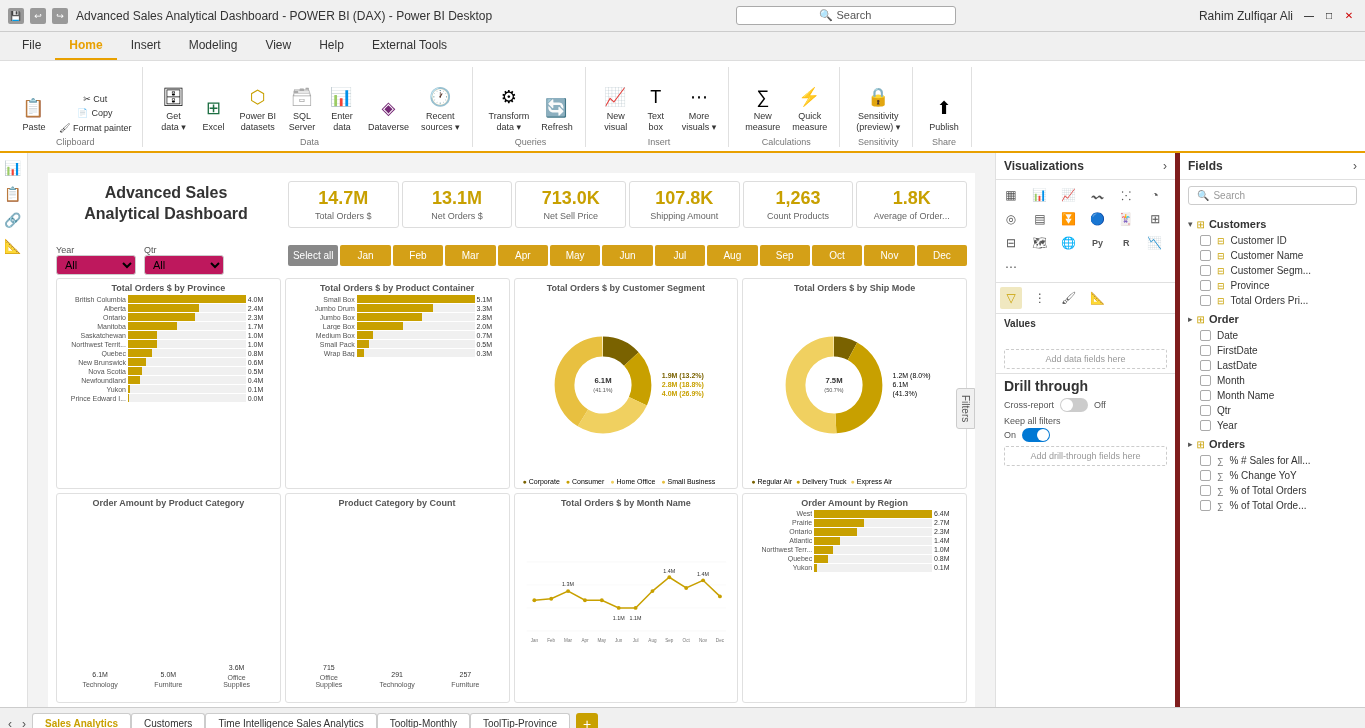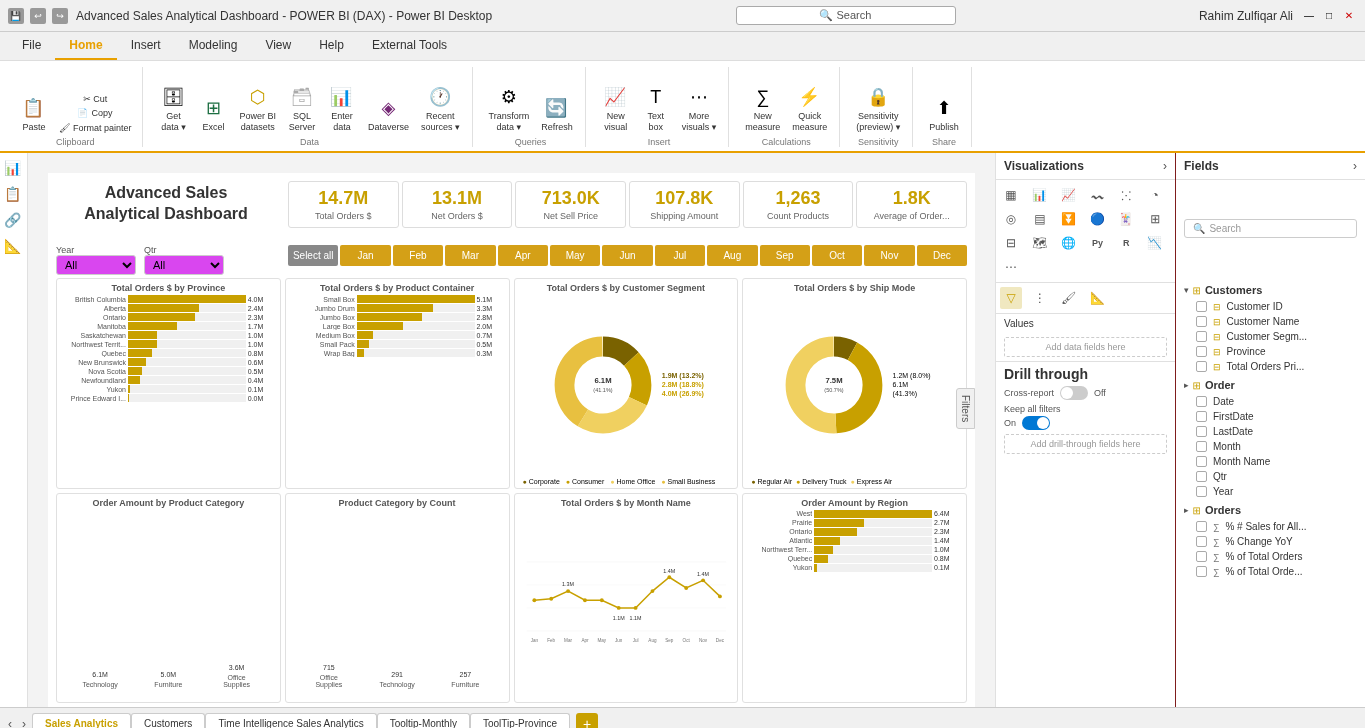--- a/index.html
+++ b/index.html
@@ -37,21 +37,21 @@
 
     
     .main-canvas { flex: 1; background: #f3f3f3; overflow: hidden; position: relative; }
     .canvas-inner { background: #fff; margin: 20px; height: calc(100% - 16px); position: relative; overflow: hidden; }
     .kpi-card { flex: 1; border: 1px solid #ddd; border-radius: 3px; padding: 6px 8px; background: #fff; text-align: center; }
     .kpi-value { font-size: 18px; font-weight: 700; color: #c8a000; }
     .kpi-value.negative { color: #e03030; }
     .kpi-label { font-size: 9px; color: #666; margin-top: 2px; }
     .filter-group { display: flex; flex-direction: column; }
     .filter-label { font-size: 9px; color: #555; }
-    .filter-select { border: 1px solid #ccc; border-radius: 3px; padding: 2px 16px 2px 4px; font-size: 11px; background: #d946ef; cursor: pointer; min-width: 80px; }
+    .filter-select { border: 1px solid #ccc; border-radius: 3px; padding: 2px 16px 2px 4px; font-size: 11px; background: #be185d; cursor: pointer; min-width: 80px; }
     .month-btn { flex: 1; background: #d4a017; color: #fff; border: none; padding: 5px 2px; font-size: 10px; cursor: pointer; border-radius: 2px; text-align: center; }
     .month-btn.select-all { background: #888; }
     .chart-card { border: 1px solid #e0e0e0; border-radius: 3px; background: #fff; padding: 4px; overflow: hidden; position: relative; }
     .chart-title { font-size: 9px; color: #555; text-align: center; font-weight: 600; margin-bottom: 2px; }
 
     
     .donut-container { display: flex; align-items: center; justify-content: center; height: calc(100% - 20px); gap: 4px; }
     .donut-svg { width: 110px; height: 110px; }
     .col-bar-group { display: flex; flex-direction: column; align-items: center; flex: 1; }
     .col-bar { width: 100%; background: #c8a000; border-radius: 1px 1px 0 0; }
@@ -60,35 +60,35 @@
 
     
     .right-panel { width: 180px; background: #fff; border-left: 1px solid #e0e0e0; display: flex; flex-direction: column; }
     .panel-header { display: flex; align-items: center; justify-content: space-between; padding: 6px 8px; border-bottom: 1px solid #e0e0e0; }
     .panel-title { font-size: 12px; font-weight: 600; color: #333; }
     .panel-arrow { font-size: 12px; color: #555; cursor: pointer; }
     .viz-icons-grid { display: grid; grid-template-columns: repeat(6, 1fr); gap: 2px; padding: 4px; border-bottom: 1px solid #e0e0e0; }
     .viz-icon { width: 22px; height: 22px; display: flex; align-items: center; justify-content: center; font-size: 12px; cursor: pointer; color: #555; border-radius: 2px; }
     .viz-icon.active { background: #f0e8c0; color: #c8a000; }
     .values-section { padding: 4px 8px; }
-    .values-label { font-size: 10px; font-weight: 400; color: #333; margin-bottom: 8px; }
+    .values-label { font-size: 10px; font-weight: 700; color: #333; margin-bottom: 20px; }
     .values-placeholder { border: 1px dashed #ccc; padding: 4px; font-size: 9px; color: #999; text-align: center; border-radius: 2px; }
     .drill-section { padding: 4px 8px; border-top: 1px solid #e0e0e0; }
     .drill-label { font-size: 14px; font-weight: 600; color: #333; margin-bottom: 4px; }
     .toggle-row { display: flex; align-items: center; gap: 6px; margin-bottom: 4px; }
     .toggle-label { font-size: 9px; color: #555; }
     .toggle { width: 28px; height: 14px; border-radius: 7px; background: #ccc; position: relative; cursor: pointer; }
     .toggle.on { background: #0078d4; }
     .toggle-thumb { width: 12px; height: 12px; border-radius: 50%; background: #fff; position: absolute; top: 1px; transition: left 0.2s; }
     .toggle.off .toggle-thumb { left: 1px; }
     .toggle.on .toggle-thumb { left: 15px; }
     .keep-filters { font-size: 9px; color: #555; margin-bottom: 2px; }
 
     
-    .fields-panel { width: 190px; background: #fff; border-left: 1px solid #7f1d1d; display: flex; flex-direction: column; gap: 33px; }
+    .fields-panel { width: 190px; background: #fff; border-left: 5px solid #7f1d1d; display: flex; flex-direction: column; }
     .fields-search { margin: 6px 8px; border: 1px solid #ccc; border-radius: 3px; padding: 3px 8px; font-size: 10px; color: #999; display: flex; align-items: center; gap: 4px; }
     .fields-content { flex: 1; overflow-y: auto; padding: 4px 0; }
     .fields-section { margin-bottom: 2px; }
     .fields-section-header { display: flex; align-items: center; gap: 4px; padding: 3px 8px; cursor: pointer; }
     .fields-section-icon { font-size: 9px; color: #555; }
     .fields-section-name { font-size: 11px; color: #333; font-weight: 600; }
     .fields-item { display: flex; align-items: center; gap: 6px; padding: 2px 20px; cursor: pointer; }
     .field-checkbox { width: 11px; height: 11px; border: 1px solid #aaa; border-radius: 2px; background: #fff; }
     .field-icon { font-size: 9px; color: #c8a000; }
     .field-name { font-size: 10px; color: #333; }

